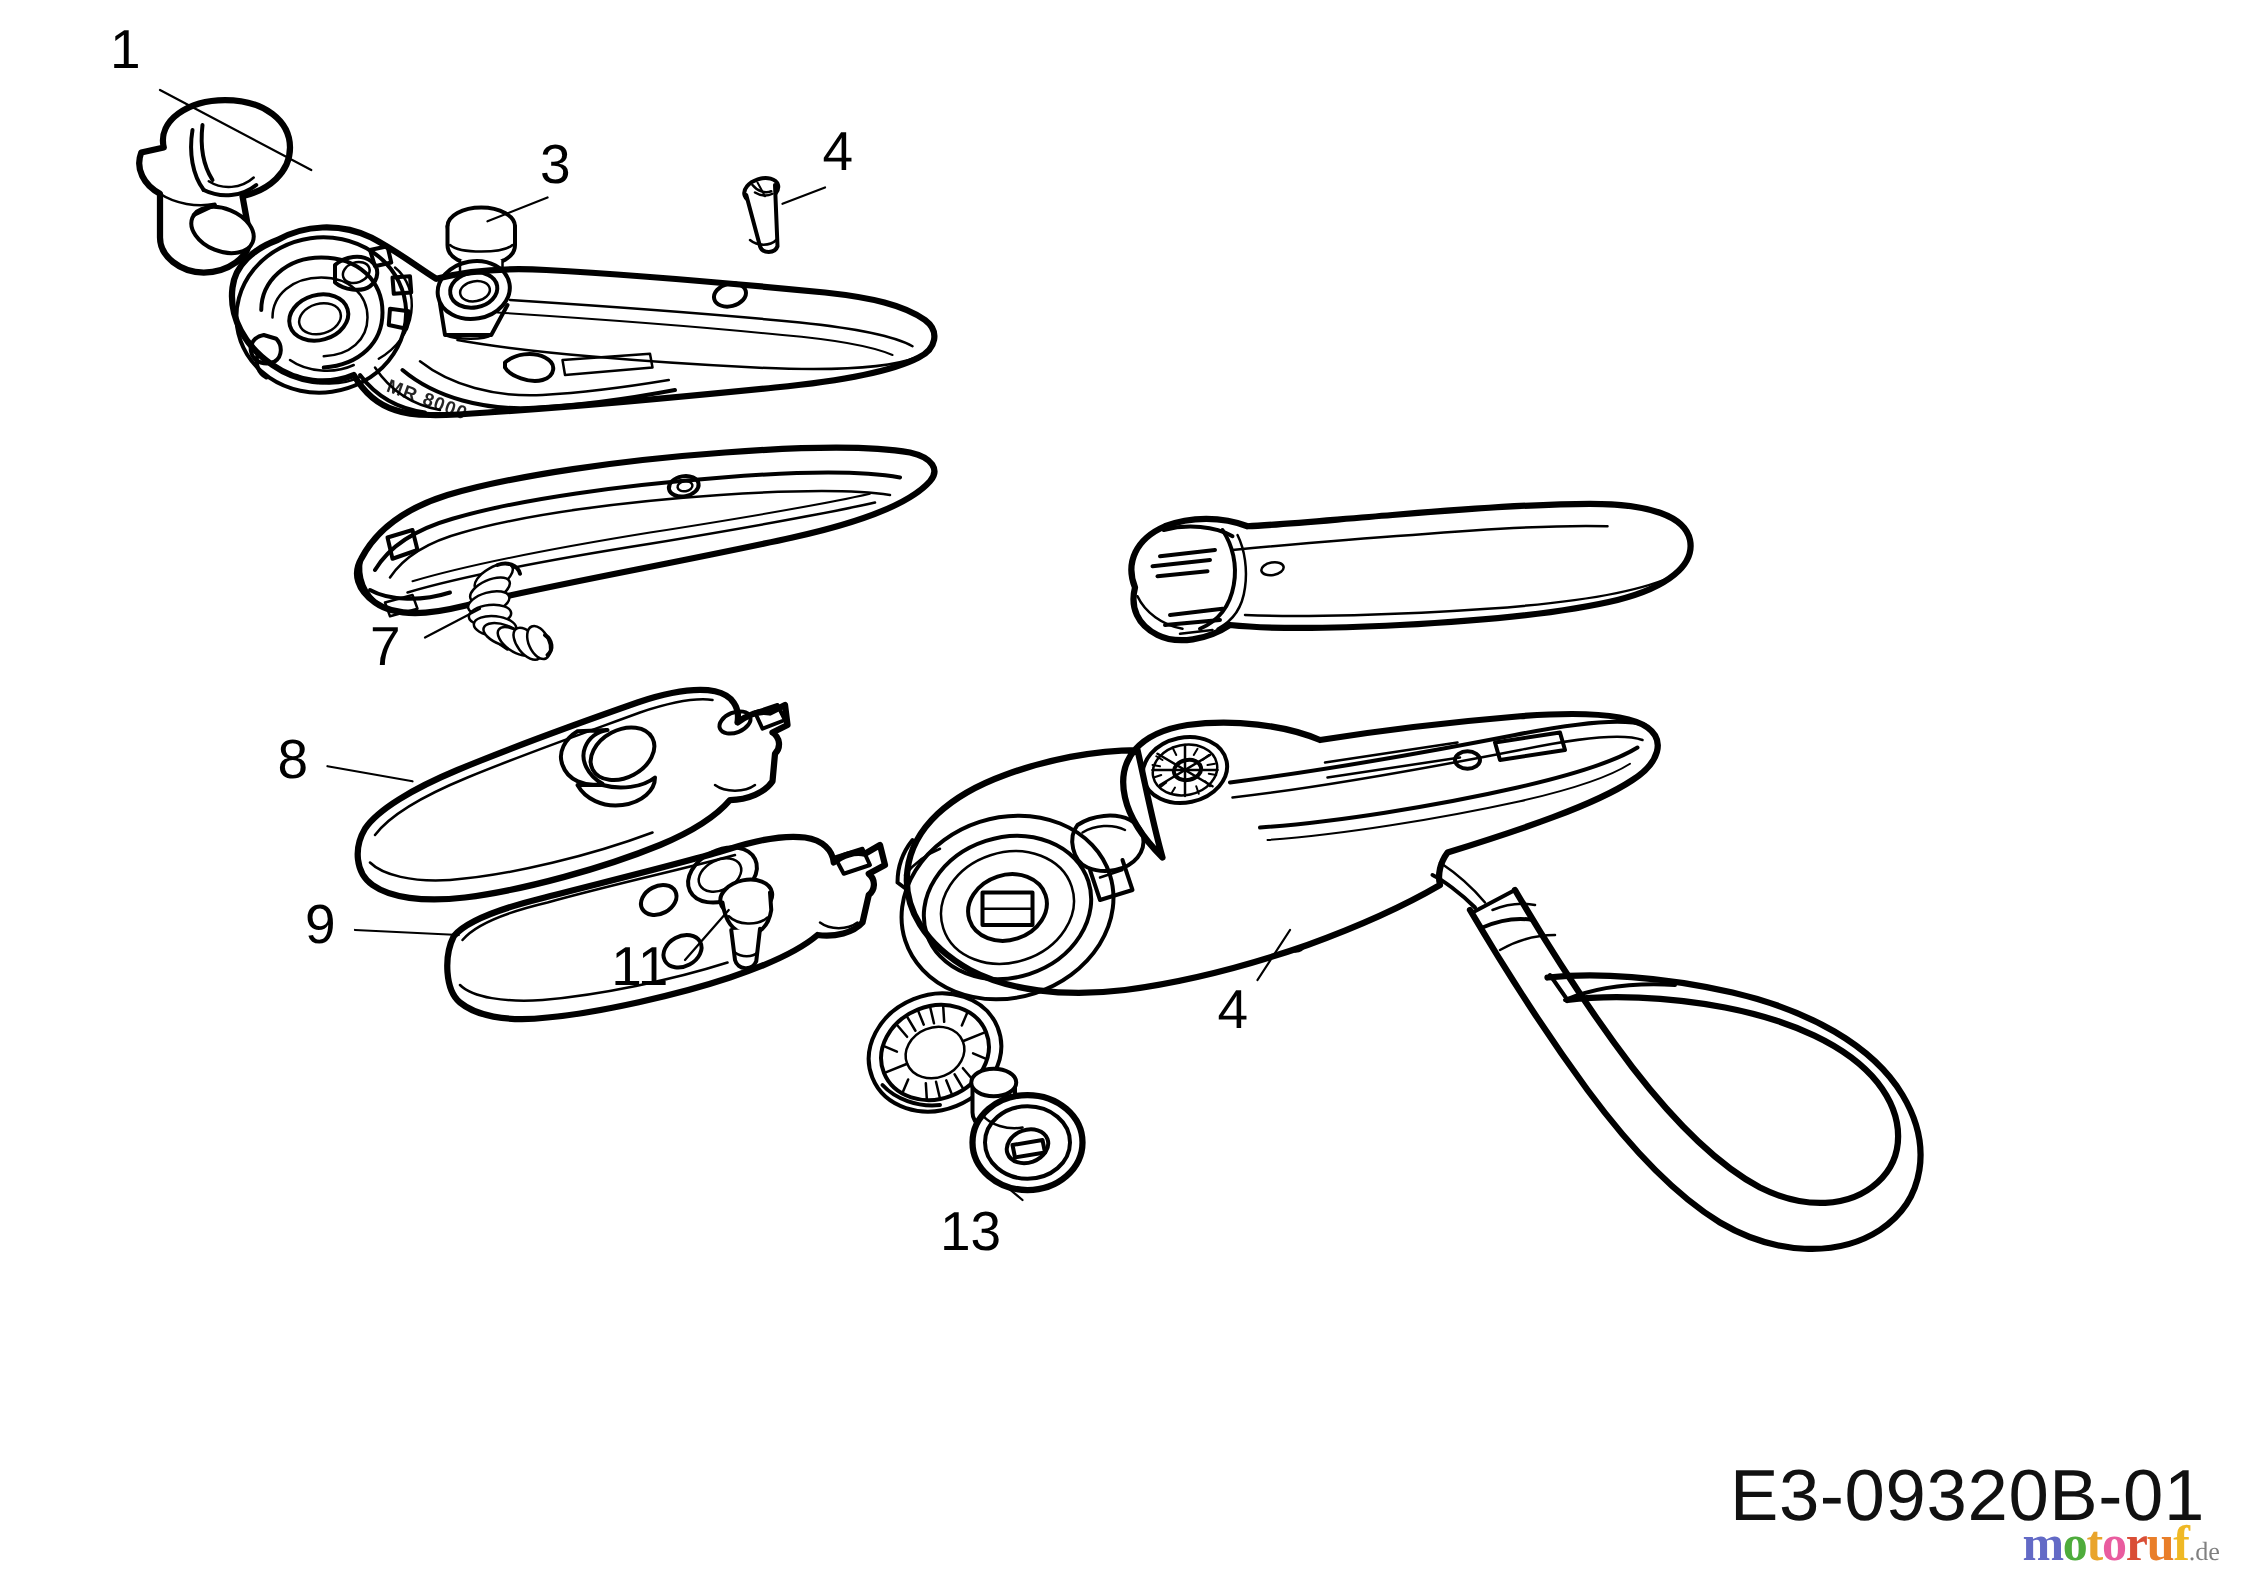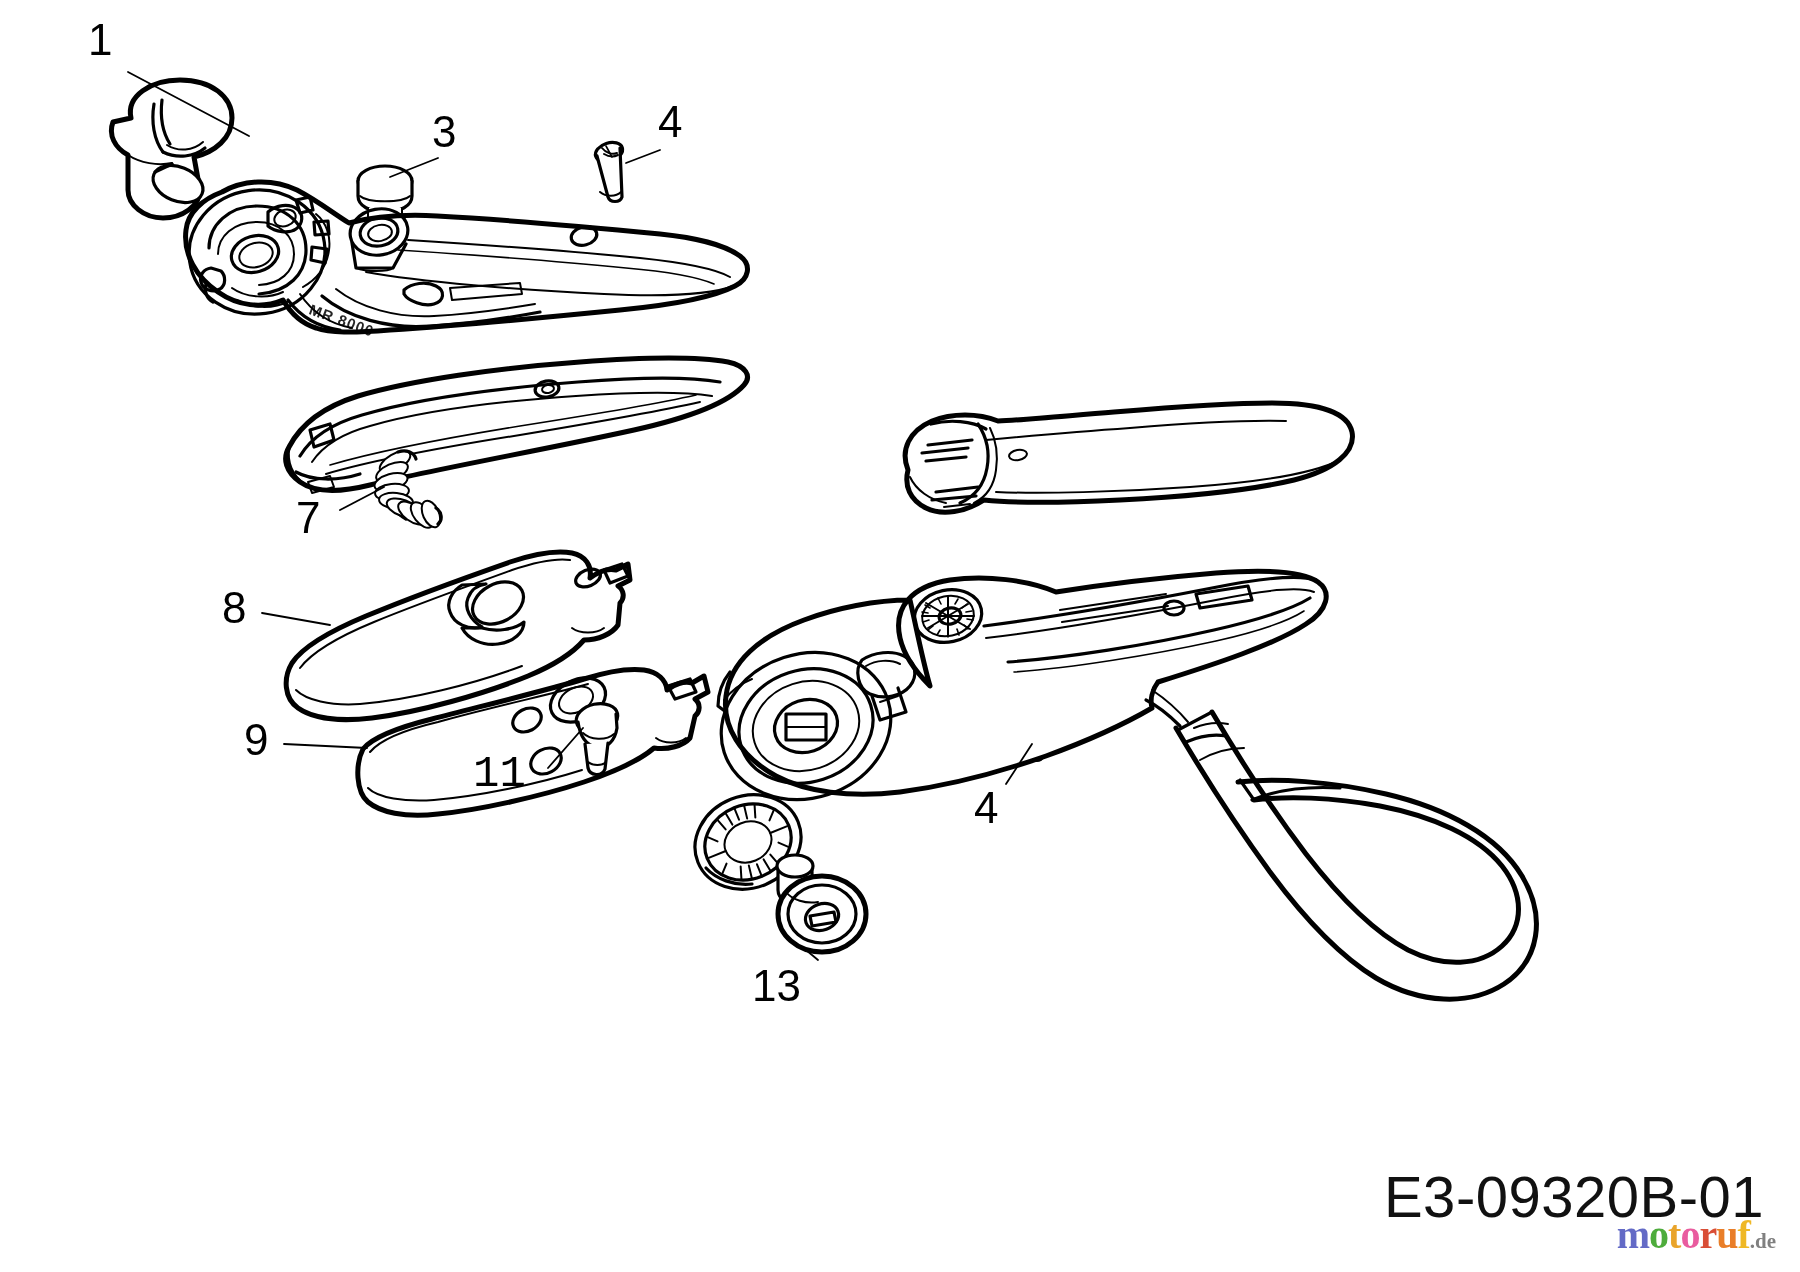--- a/index.html
+++ b/index.html
@@ -68,21 +68,21 @@
     bottom: 14px;
     font-family: "Liberation Serif", serif;
     font-size: 40px;
     font-weight: 700;
     white-space: nowrap;
     letter-spacing: -1px;
     opacity: 0.95;
   }
   #watermark .wm-suffix {
     font-size: 21px;
-    font-weight: 700;
+    font-weight: 400;
     color: #7a7a7a;
     letter-spacing: 0;
   }
   .engrave {
     position: absolute;
     font-family: "Liberation Sans", sans-serif;
     font-weight: 700;
     font-size: 15px;
     color: #000;
     letter-spacing: 1px;
@@ -440,21 +440,21 @@
   </svg>
 
   <div class="engrave" style="left:310px; top:300px;">MR 8000</div>
 
   <div class="callout" style="left:88px;  top:18px;">1</div>
   <div class="callout" style="left:432px; top:110px;">3</div>
   <div class="callout" style="left:658px; top:100px;">4</div>
   <div class="callout" style="left:296px; top:496px;">7</div>
   <div class="callout" style="left:222px; top:586px;">8</div>
   <div class="callout" style="left:244px; top:718px;">9</div>
-  <div class="callout" style="left:473px; top:752px;font-family:Liberation Mono, monospace;">11</div>
+  <div class="callout" style="left:489px; top:752px;">11</div>
   <div class="callout" style="left:752px; top:964px;">13</div>
   <div class="callout" style="left:974px; top:786px;">4</div>
 
   <div id="part-number">E3-09320B-01</div>
 
   <div id="watermark">
     <span style="color:#5b63c4;">m</span><span style="color:#45a832;">o</span><span style="color:#e8a020;">t</span><span style="color:#e8549a;">o</span><span style="color:#d8452c;">r</span><span style="color:#e8781e;">u</span><span style="color:#efb51a;">f</span><span class="wm-suffix">.de</span>
   </div>
 
 </div>

